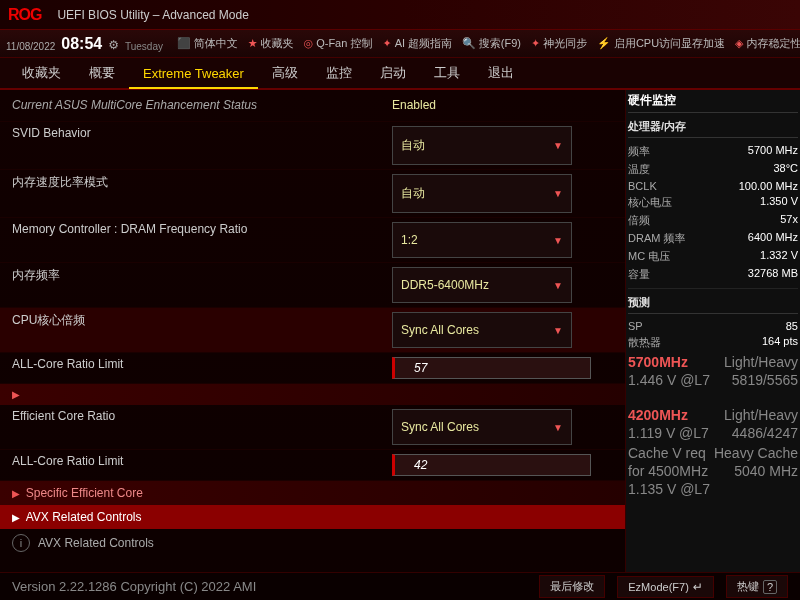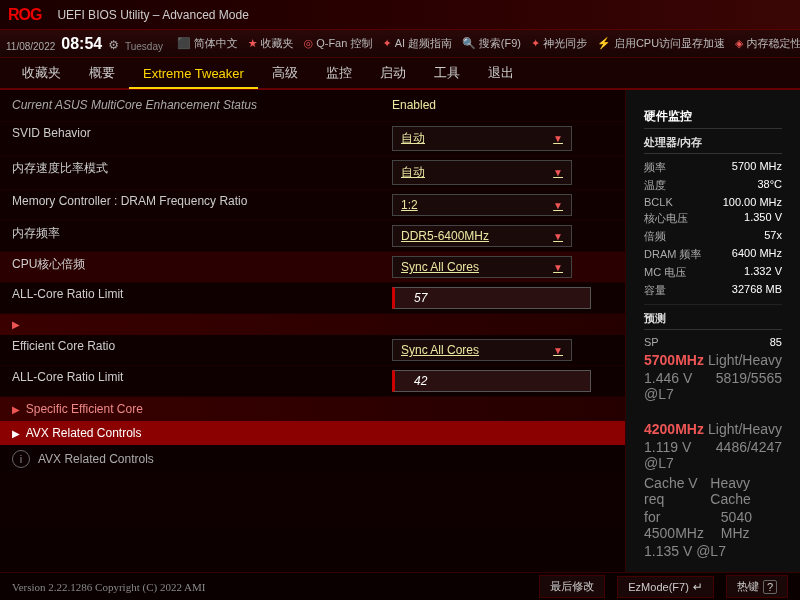--- a/index.html
+++ b/index.html
@@ -114,47 +114,46 @@
       flex: 1;
       color: #e8e8a0;
       font-size: 12px;
     }
 
     .dropdown-control {
       display: flex;
       align-items: center;
       background: #1a0a0a;
       border: 1px solid #444;
-      padding: 3px 8px;
+      padding: 10px 8px;
       min-width: 180px;
       cursor: pointer;
       color: #e8e8a0;
       font-size: 12px;
       justify-content: space-between;
-      text-decoration: underline;
     }
     .dropdown-control .dd-arrow { color: #e55; font-size: 10px; }
 
     .input-field {
       background: #2a1010;
       border: 1px solid #555;
       border-left: 3px solid #c00;
       color: #fff;
       padding: 3px 19px;
       min-width: 180px;
       font-size: 12px;
       font-style: italic;
     }
 
     
     #hw-monitor {
       width: 175px;
       background: #0f0f0f;
       border-left: 1px solid #330000;
-      padding: 18px;
+      padding: 2px;
       overflow-y: auto;
     }
     .hw-section-title {
       color: #fff;
       font-size: 12px;
       font-weight: bold;
       margin-bottom: 6px;
       padding-bottom: 3px;
       border-bottom: 1px solid #333;
     }
@@ -177,21 +176,21 @@
     
     #statusbar {
       background: #0a0000;
       height: 28px;
       display: flex;
       align-items: center;
       justify-content: space-between;
       padding: 0 12px;
       border-top: 1px solid #330000;
     }
-    .status-left { color: #888; font-size: 11px; font-family: Liberation Serif, serif; }
+    .status-left { color: #888; font-size: 13px; }
     .status-right {
       display: flex;
       gap: 12px;
       align-items: center;
     }
     .status-btn {
       background: #1a0808;
       border: 1px solid #440000;
       color: #ccc;
       padding: 3px 10px;
@@ -429,20 +428,24 @@
       <span class="hw-value">32768 MB</span>
     </div>
 
     <hr class="hw-divider">
 
     <div class="hw-section-title" style="font-size:11px;color:#ddd;border-bottom:1px solid #333;">预测</div>
 
     <div class="hw-row">
       <span class="hw-label">SP</span>
       <span class="hw-value">85</span>
+    </div>
+    <div class="hw-row">
+      <span class="hw-label">散热器</span>
+      <span class="hw-value">164 pts</span>
     </div>
 
     <div style="margin-top:4px;">
       <div class="prediction-row">
         <span class="pred-label" style="color:#e55;font-weight:bold;">5700MHz</span>
         <span class="pred-label">Light/Heavy</span>
       </div>
       <div class="prediction-row">
         <span class="pred-label">1.446 V @L7</span>
         <span class="pred-label">5819/5565</span>

